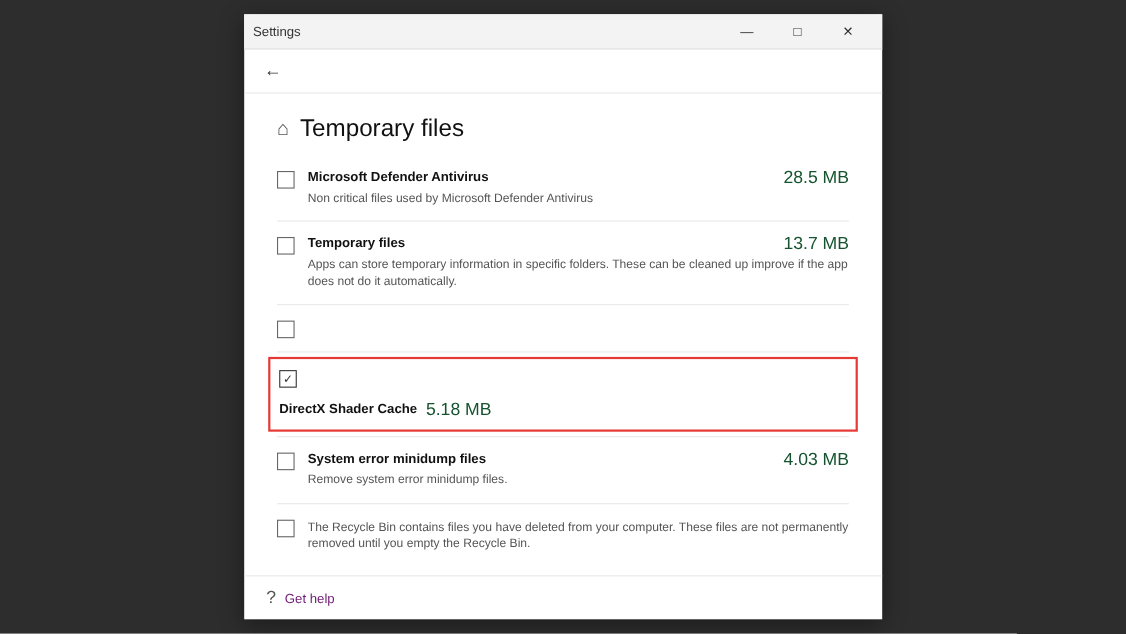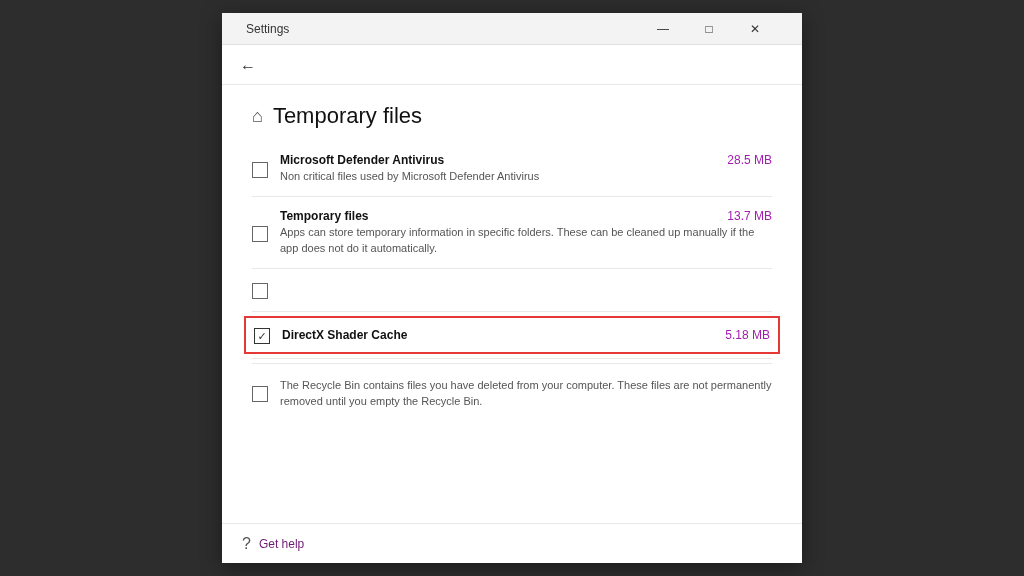--- a/index.html
+++ b/index.html
@@ -19,21 +19,21 @@
       display: flex;
       flex-direction: column;
       box-shadow: 0 4px 20px rgba(0,0,0,0.4);
     }
     .titlebar {
       height: 32px;
       background: #f3f3f3;
       display: flex;
       align-items: center;
       justify-content: space-between;
-      padding: 0 24px;
+      padding: 0 8px;
       border-bottom: 1px solid #e0e0e0;
     }
     .titlebar-title {
       font-size: 12px;
       color: #333;
     }
     .titlebar-controls {
       display: flex;
       gap: 0;
     }
@@ -83,30 +83,31 @@
       font-size: 18px;
       color: #555;
     }
     .page-title {
       font-size: 22px;
       font-weight: 300;
       color: #111;
     }
     .file-item {
       display: flex;
-      align-items: center;
+      align-items: flex-start;
       gap: 12px;
       padding: 8px 0;
       border: none;
     }
     .file-item.highlighted {
       border: 2px solid #e53935;
       padding: 8px;
       margin: 0 -8px;
       background: #fff;
+      flex-direction: column;
     }
     .checkbox {
       width: 16px;
       height: 16px;
       border: 1px solid #666;
       background: #fff;
       margin-top: 2px;
       flex-shrink: 0;
       display: flex;
       align-items: center;
@@ -129,22 +130,22 @@
       display: flex;
       justify-content: space-between;
       align-items: flex-start;
     }
     .file-name {
       font-size: 12px;
       font-weight: 600;
       color: #111;
     }
     .file-size {
-      font-size: 12px;
-      color: #a21caf;
+      font-size: 16px;
+      color: #14532d;
       white-space: nowrap;
       margin-left: 8px;
     }
     .file-desc {
       font-size: 11px;
       color: #555;
       line-height: 1.4;
       margin-top: 2px;
     }
     .divider {
@@ -206,40 +207,50 @@
           </div>
         </div>
         <div class="divider"></div>
         <div class="file-item">
           <div class="checkbox"></div>
           <div class="file-info">
             <div class="file-header-row">
               <span class="file-name">Temporary files</span>
               <span class="file-size">13.7 MB</span>
             </div>
-            <div class="file-desc">Apps can store temporary information in specific folders. These can be cleaned up manually if the app does not do it automatically.</div>
+            <div class="file-desc">Apps can store temporary information in specific folders. These can be cleaned up improve if the app does not do it automatically.</div>
           </div>
         </div>
         <div class="divider"></div>
         <div class="file-item">
           <div class="checkbox"></div>
           <div class="file-info">
           </div>
         </div>
         <div class="divider"></div>
         <div class="file-item highlighted">
           <div class="checkbox checked"></div>
           <div class="file-info">
             <div class="file-header-row">
               <span class="file-name">DirectX Shader Cache</span>
               <span class="file-size">5.18 MB</span>
             </div>
           </div>
         </div>
         <div class="divider"></div>
+        <div class="file-item">
+          <div class="checkbox"></div>
+          <div class="file-info">
+            <div class="file-header-row">
+              <span class="file-name">System error minidump files</span>
+              <span class="file-size">4.03 MB</span>
+            </div>
+            <div class="file-desc">Remove system error minidump files.</div>
+          </div>
+        </div>
         <div class="divider"></div>
         <div class="file-item">
           <div class="checkbox"></div>
           <div class="file-info">
             <div class="file-desc">The Recycle Bin contains files you have deleted from your computer. These files are not permanently removed until you empty the Recycle Bin.</div>
           </div>
         </div>
       </div>
 
   </div>

